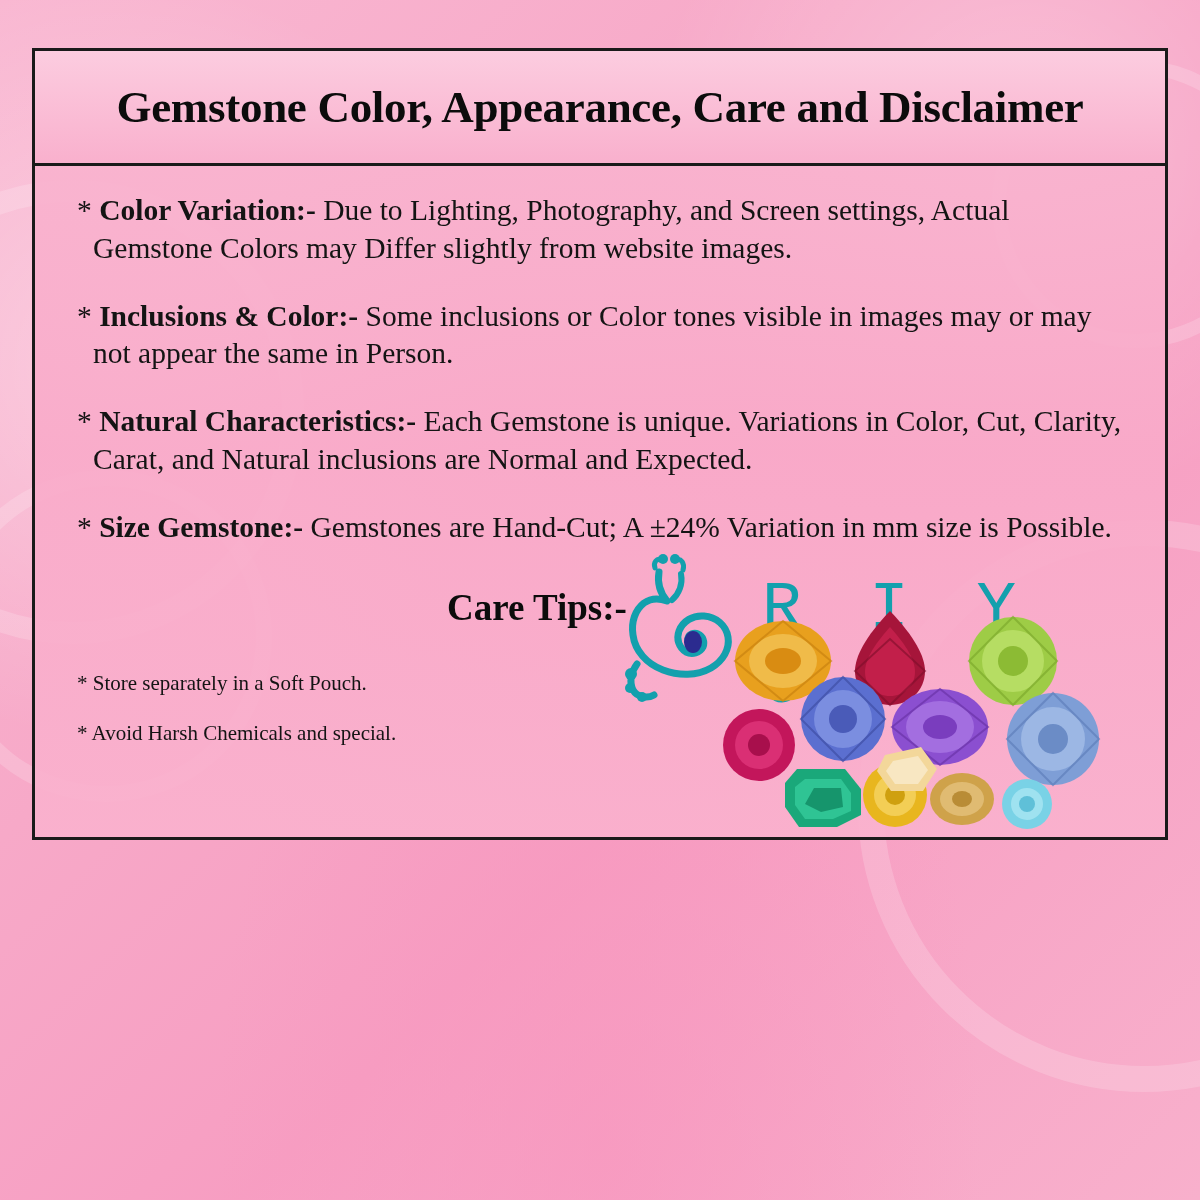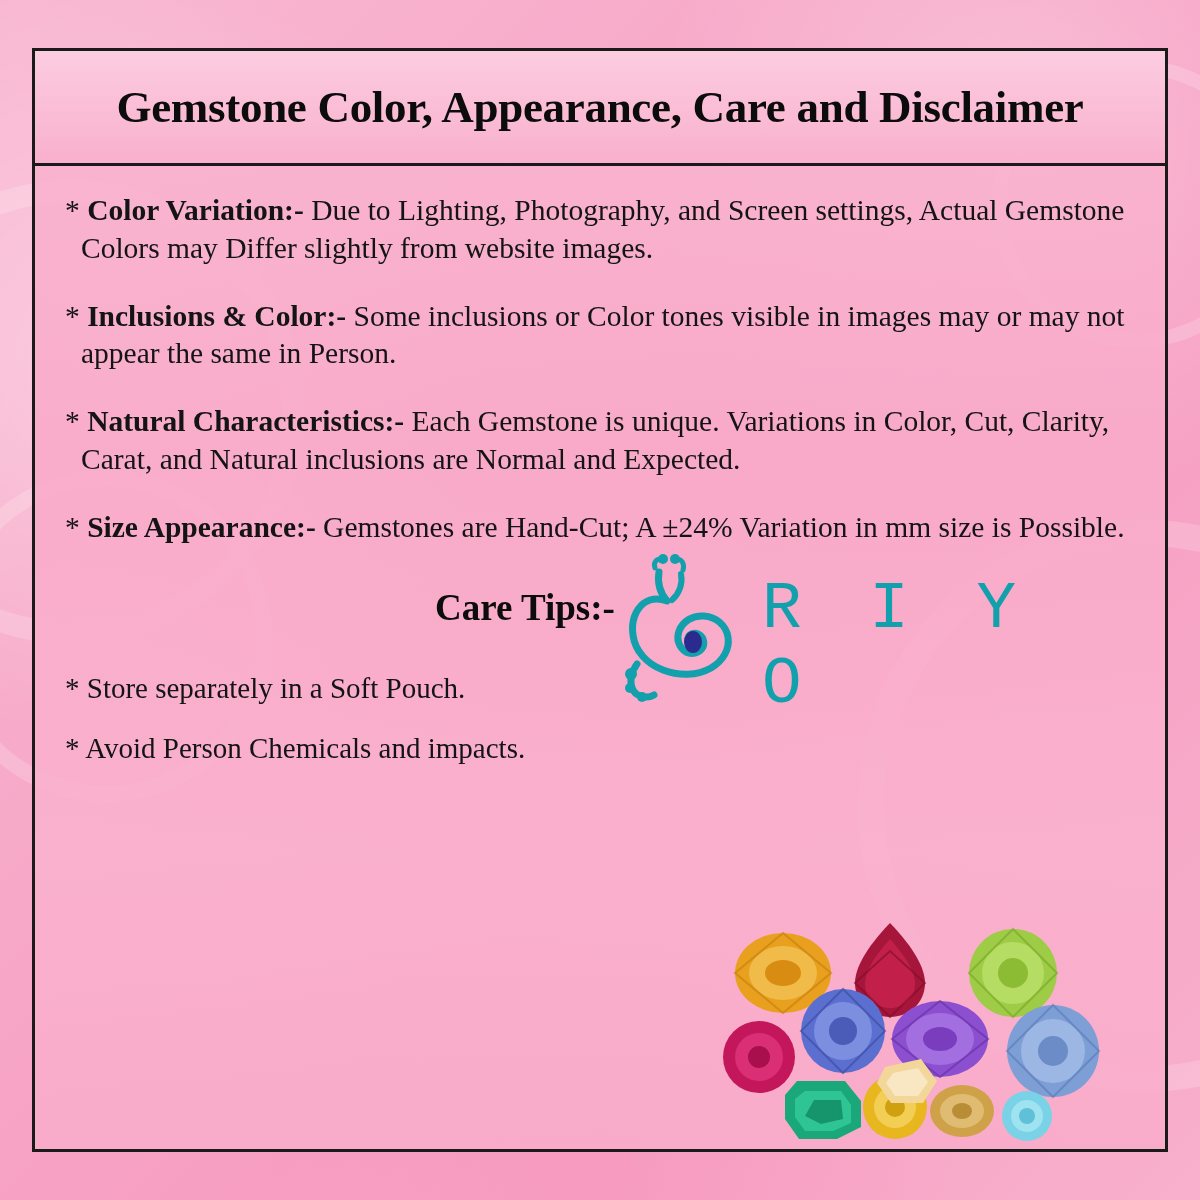--- a/index.html
+++ b/index.html
@@ -33,21 +33,21 @@
   .sw1 { width: 420px; height: 420px; left: -160px; top: 180px; }
   .sw2 { width: 300px; height: 300px; left: -60px; top: 470px; border-width: 16px; }
   .sw3 { width: 520px; height: 520px; right: -230px; top: 520px; border-width: 26px; }
   .sw4 { width: 260px; height: 260px; right: -80px; top: 60px; border-width: 14px; }
 
   #card {
     position: absolute;
     left: 32px;
     top: 48px;
     width: 1136px;
-    height: 1104px;
+    height: 792px;
     box-sizing: border-box;
     border: 3px solid #1a1a1a;
     background: linear-gradient(180deg,
         rgba(250,190,214,0.92) 0px,
         rgba(249,178,206,0.92) 120px,
         rgba(249,170,201,0.9) 400px,
         rgba(250,178,206,0.9) 800px,
         rgba(249,172,202,0.9) 1104px);
   }
   #title-bar {
@@ -62,21 +62,21 @@
   #title {
     font-size: 45px;
     font-weight: bold;
     color: #0c0c0c;
     letter-spacing: -0.3px;
     text-align: center;
     white-space: nowrap;
   }
   #body {
     position: relative;
-    padding: 26px 30px 0 30px;
+    padding: 26px 30px 0 42px;
   }
   .para {
     color: #141414;
     font-size: 29.5px;
     line-height: 1.28;
     margin: 0 0 30px 0;
     padding-left: 16px;
     text-indent: -16px;
   }
   .para .lead {
@@ -116,21 +116,21 @@
     color: #13a0ad;
     font-family: Liberation Mono, monospace;
   }
   #peacock {
     position: absolute;
     left: 10px;
     top: 0px;
   }
   .tip {
     color: #141414;
-    font-size: 29px;
+    font-size: 21px;
     line-height: 1.3;
     margin: 0 8px 22px 0;
     padding-left: 16px;
     text-indent: -16px;
     max-width: 700px;
   }
   #tips-block {
     margin-top: 8px;
   }
   #gems {
@@ -169,21 +169,21 @@
       </p>
 
       <p class="para">
         <span class="star">*</span>
         <span class="lead">Natural Characteristics:-</span><span> Each Gemstone is unique. Variations in Color, Cut, Clarity, Carat, and Natural inclusions are Normal and Expected.</span>
       </p>
 
 
       <p class="para">
         <span class="star">*</span>
-        <span class="lead">Size Appearance:-</span><span> Gemstones are Hand-Cut; A ±24% Variation in mm size is Possible.</span>
+        <span class="lead">Size Gemstone:-</span><span> Gemstones are Hand-Cut; A ±24% Variation in mm size is Possible.</span>
       </p>
 
       <div id="care-line">
         <div id="care-tips">Care Tips:-</div>
 
         <div id="logo">
           <svg id="peacock" width="175" height="150" viewBox="0 0 175 150">
             <g fill="#13a0ad">
               <path d="M62 18 C60 30 64 40 70 47 C62 44 54 44 47 49 C38 56 34 68 36 81 C38 97 50 110 66 116 C82 122 100 122 114 114 C126 107 133 95 131 83 C129 71 119 63 107 62 C96 61 86 67 82 77 C79 85 82 94 89 98 C95 101 103 99 106 93 C108 88 106 82 101 80 C97 78 92 80 91 84 C90 87 92 90 95 90 C97 90 99 89 99 87" fill="none" stroke="#13a0ad" stroke-width="7" stroke-linecap="round" stroke-linejoin="round"></path>
               <ellipse cx="96" cy="88" rx="9" ry="11" fill="#2b2b8f"></ellipse>
@@ -202,21 +202,21 @@
         </div>
       </div>
 
       <div id="tips-block">
         <p class="tip">
           <span class="star">*</span>
           <span>Store separately in a Soft Pouch.</span>
         </p>
         <p class="tip">
           <span class="star">*</span>
-          <span>Avoid Person Chemicals and impacts.</span>
+          <span>Avoid Harsh Chemicals and special.</span>
         </p>
       </div>
     </div>
 
     <svg id="gems" viewBox="0 0 440 230">
 
       <g>
         <ellipse cx="68" cy="62" rx="48" ry="40" fill="#e8a01e"></ellipse>
         <ellipse cx="68" cy="62" rx="34" ry="27" fill="#f0bb49"></ellipse>
         <ellipse cx="68" cy="62" rx="18" ry="13" fill="#d98c12"></ellipse>

